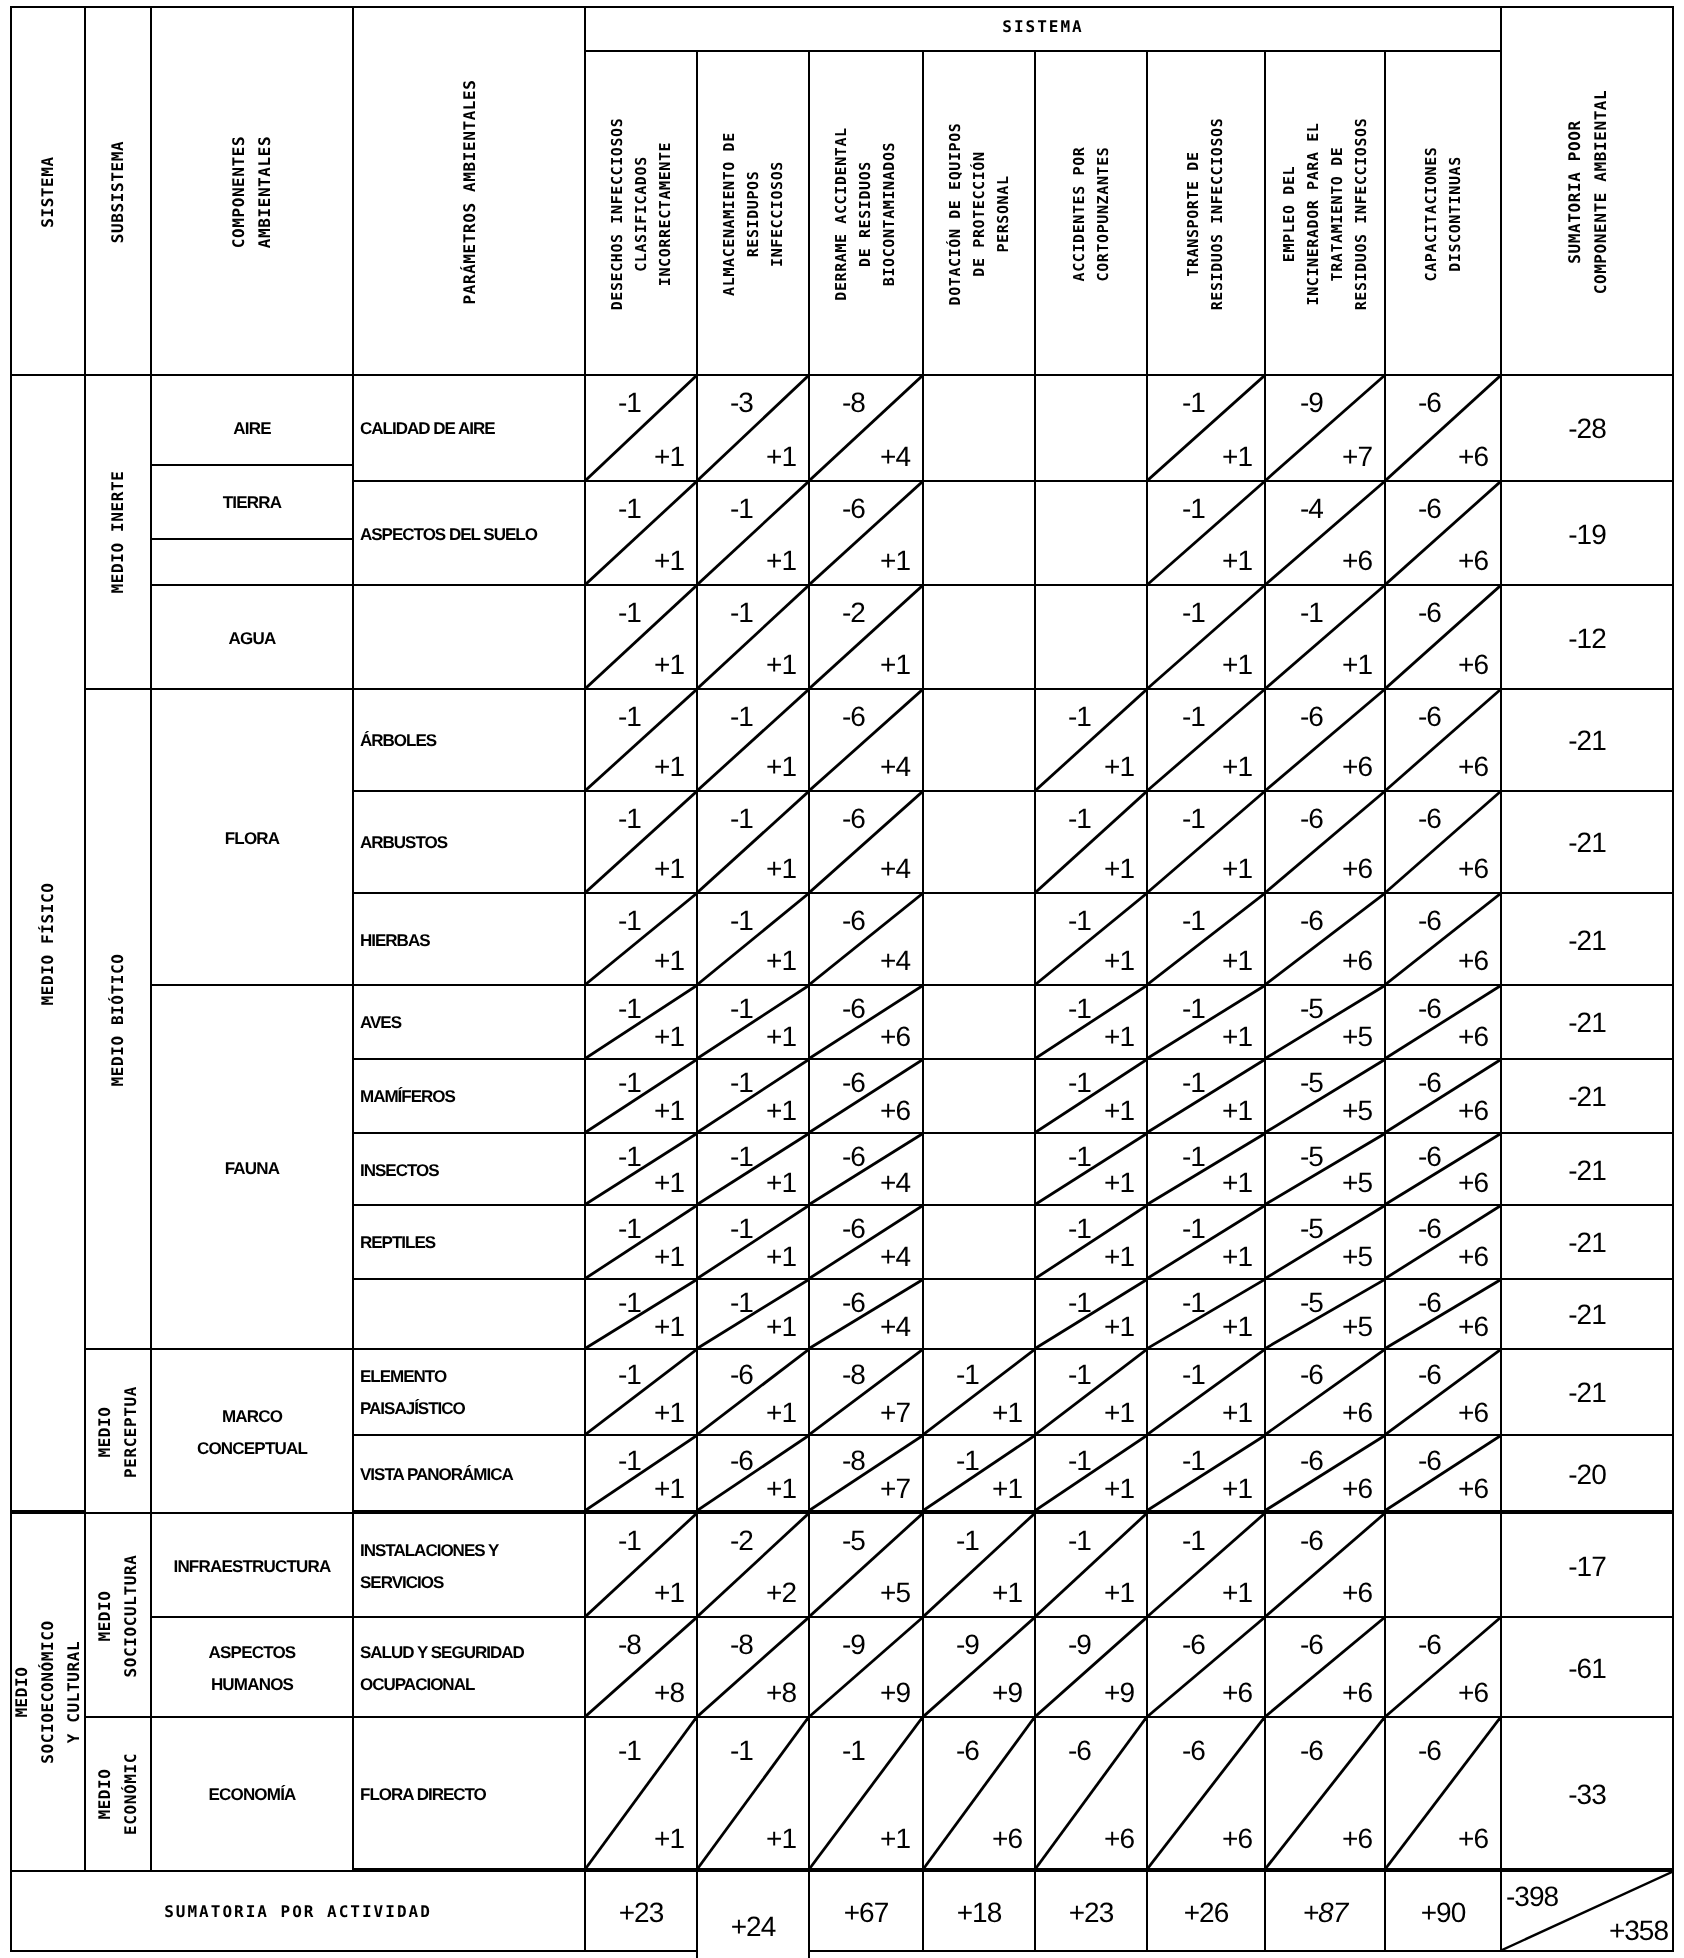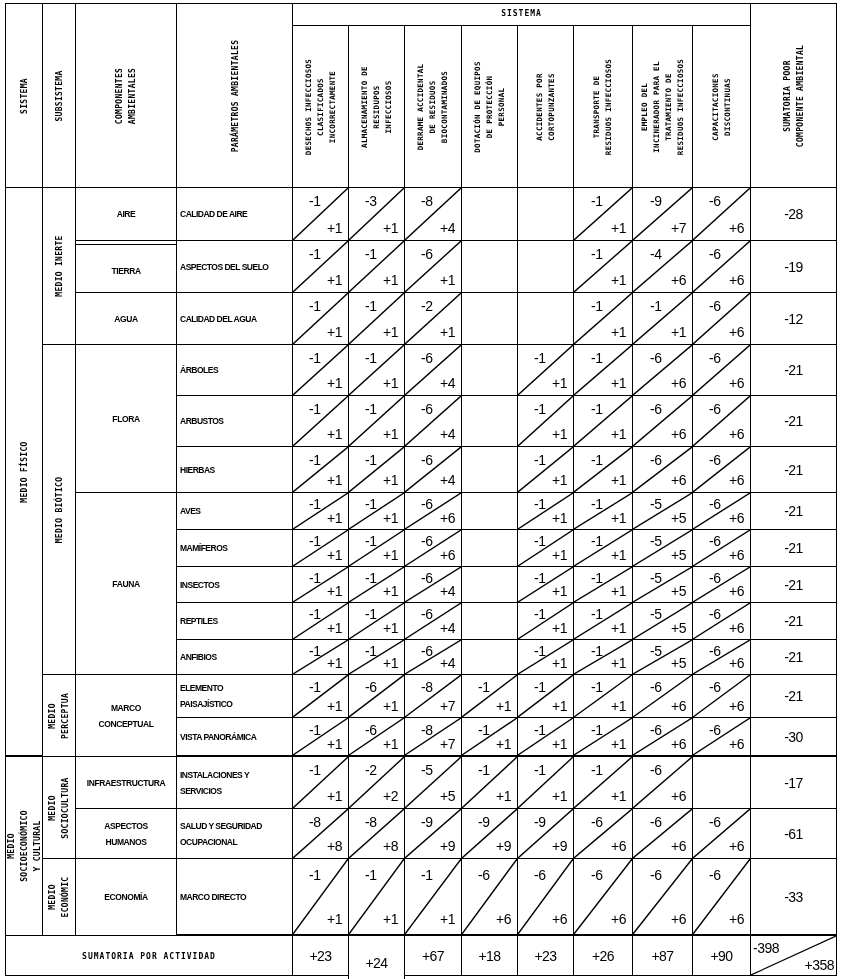--- a/index.html
+++ b/index.html
@@ -101,21 +101,21 @@
       <div class="vtext">MEDIO
 SOCIOCULTURA</div>
     </div>
     <div class="cell" style="left: 42px; top: 858px; width: 34px; height: 78px;">
       <div class="vtext">MEDIO
 ECONÓMIC</div>
     </div>
     <div class="cell" style="left: 75px; top: 187px; width: 102px; height: 54px;">
       <div class="htext">AIRE</div>
     </div>
-    <div class="cell" style="left: 75px; top: 244px; width: 102px; height: 53px;">
+    <div class="cell" style="left: 75px; top: 232px; width: 102px; height: 38px;">
       <div class="htext">TIERRA</div>
     </div>
     <div class="cell" style="left: 75px; top: 292px; width: 102px; height: 53px;">
       <div class="htext">AGUA</div>
     </div>
     <div class="cell" style="left: 75px; top: 344px; width: 102px; height: 149px;">
       <div class="htext">FLORA</div>
     </div>
     <div class="cell" style="left: 75px; top: 674px; width: 102px; height: 83px;">
       <div class="htext">MARCO
@@ -221,23 +221,20 @@
       <div class="neg" style="left: 17px; top: 6px;">-4</div>
       <div class="pos" style="right: 6px; bottom: 5px;">+6</div>
     </div>
     <div class="cell diag" style="left: 692px; top: 240px; width: 59px; height: 53px;">
       <svg viewBox="0 0 100 100" preserveAspectRatio="none">
         <line x1="0" y1="100" x2="100" y2="0" stroke="#000" stroke-width="1.4" vector-effect="non-scaling-stroke"></line>
       </svg>
       <div class="neg" style="left: 16px; top: 6px;">-6</div>
       <div class="pos" style="right: 6px; bottom: 5px;">+6</div>
     </div>
-    <div class="cell" style="left: 176px; top: 292px; width: 117px; height: 53px;">
-      <div class="ptext">CALIDAD DEL AGUA</div>
-    </div>
     <div class="cell diag" style="left: 292px; top: 292px; width: 57px; height: 53px;">
       <svg viewBox="0 0 100 100" preserveAspectRatio="none">
         <line x1="0" y1="100" x2="100" y2="0" stroke="#000" stroke-width="1.4" vector-effect="non-scaling-stroke"></line>
       </svg>
       <div class="neg" style="left: 16px; top: 6px;">-1</div>
       <div class="pos" style="right: 6px; bottom: 5px;">+1</div>
     </div>
     <div class="cell diag" style="left: 348px; top: 292px; width: 57px; height: 53px;">
       <svg viewBox="0 0 100 100" preserveAspectRatio="none">
         <line x1="0" y1="100" x2="100" y2="0" stroke="#000" stroke-width="1.4" vector-effect="non-scaling-stroke"></line>
@@ -638,23 +635,20 @@
       </svg>
       <div class="neg" style="left: 17px; top: 4px;">-5</div>
       <div class="pos" style="right: 6px; bottom: 4px;">+5</div>
     </div>
     <div class="cell diag" style="left: 692px; top: 602px; width: 59px; height: 38px;">
       <svg viewBox="0 0 100 100" preserveAspectRatio="none">
         <line x1="0" y1="100" x2="100" y2="0" stroke="#000" stroke-width="1.4" vector-effect="non-scaling-stroke"></line>
       </svg>
       <div class="neg" style="left: 16px; top: 4px;">-6</div>
       <div class="pos" style="right: 6px; bottom: 4px;">+6</div>
-    </div>
-    <div class="cell" style="left: 176px; top: 639px; width: 117px; height: 36px;">
-      <div class="ptext">ANFIBIOS</div>
     </div>
     <div class="cell diag" style="left: 292px; top: 639px; width: 57px; height: 36px;">
       <svg viewBox="0 0 100 100" preserveAspectRatio="none">
         <line x1="0" y1="100" x2="100" y2="0" stroke="#000" stroke-width="1.4" vector-effect="non-scaling-stroke"></line>
       </svg>
       <div class="neg" style="left: 16px; top: 4px;">-1</div>
       <div class="pos" style="right: 6px; bottom: 4px;">+1</div>
     </div>
     <div class="cell diag" style="left: 348px; top: 639px; width: 57px; height: 36px;">
       <svg viewBox="0 0 100 100" preserveAspectRatio="none">
@@ -926,21 +920,21 @@
       <div class="pos" style="right: 6px; bottom: 5px;">+6</div>
     </div>
     <div class="cell diag" style="left: 692px; top: 808px; width: 59px; height: 51px;">
       <svg viewBox="0 0 100 100" preserveAspectRatio="none">
         <line x1="0" y1="100" x2="100" y2="0" stroke="#000" stroke-width="1.4" vector-effect="non-scaling-stroke"></line>
       </svg>
       <div class="neg" style="left: 16px; top: 6px;">-6</div>
       <div class="pos" style="right: 6px; bottom: 5px;">+6</div>
     </div>
     <div class="cell thick-b" style="left: 176px; top: 858px; width: 117px; height: 78px;">
-      <div class="ptext">MARCO DIRECTO</div>
+      <div class="ptext">FLORA DIRECTO</div>
     </div>
     <div class="cell diag thick-b" style="left: 292px; top: 858px; width: 57px; height: 78px;">
       <svg viewBox="0 0 100 100" preserveAspectRatio="none">
         <line x1="0" y1="100" x2="100" y2="0" stroke="#000" stroke-width="1.4" vector-effect="non-scaling-stroke"></line>
       </svg>
       <div class="neg" style="left: 16px; top: 9px;">-1</div>
       <div class="pos" style="right: 6px; bottom: 8px;">+1</div>
     </div>
     <div class="cell diag thick-b" style="left: 348px; top: 858px; width: 57px; height: 78px;">
       <svg viewBox="0 0 100 100" preserveAspectRatio="none">
@@ -1021,21 +1015,21 @@
     <div class="cell" style="left: 750px; top: 602px; width: 87px; height: 38px;">
       <div class="sum">-21</div>
     </div>
     <div class="cell" style="left: 750px; top: 639px; width: 87px; height: 36px;">
       <div class="sum">-21</div>
     </div>
     <div class="cell" style="left: 750px; top: 674px; width: 87px; height: 44px;">
       <div class="sum">-21</div>
     </div>
     <div class="cell thick-b" style="left: 750px; top: 717px; width: 87px; height: 40px;">
-      <div class="sum">-30</div>
+      <div class="sum">-20</div>
     </div>
     <div class="cell" style="left: 750px; top: 756px; width: 87px; height: 53px;">
       <div class="sum">-17</div>
     </div>
     <div class="cell" style="left: 750px; top: 808px; width: 87px; height: 51px;">
       <div class="sum">-61</div>
     </div>
     <div class="cell thick-b" style="left: 750px; top: 858px; width: 87px; height: 78px;">
       <div class="sum">-33</div>
     </div>
@@ -1053,21 +1047,21 @@
     </div>
     <div class="cell" style="left: 461px; top: 935px; width: 57px; height: 41px;">
       <div class="sum">+18</div>
     </div>
     <div class="cell" style="left: 517px; top: 935px; width: 57px; height: 41px;">
       <div class="sum">+23</div>
     </div>
     <div class="cell" style="left: 573px; top: 935px; width: 60px; height: 41px;">
       <div class="sum">+26</div>
     </div>
-    <div class="cell" style="left: 632px; top: 935px; width: 61px; height: 41px;">
+    <div class="cell" style="left: 632px; top: 935px; width: 61px; height: 41px; font-style: italic;">
       <div class="sum">+87</div>
     </div>
     <div class="cell" style="left: 692px; top: 935px; width: 59px; height: 41px;">
       <div class="sum">+90</div>
     </div>
     <div class="cell diag" style="left: 750px; top: 935px; width: 87px; height: 41px;">
       <svg viewBox="0 0 100 100" preserveAspectRatio="none">
         <line x1="0" y1="100" x2="100" y2="0" stroke="#000" stroke-width="1.2" vector-effect="non-scaling-stroke"></line>
       </svg>
       <div class="neg" style="left: 2px; top: 5px;">-398</div>

